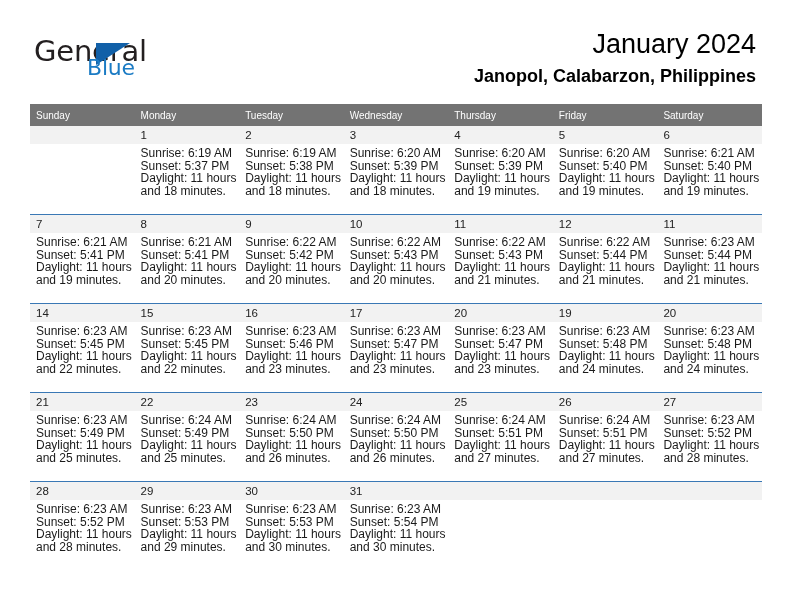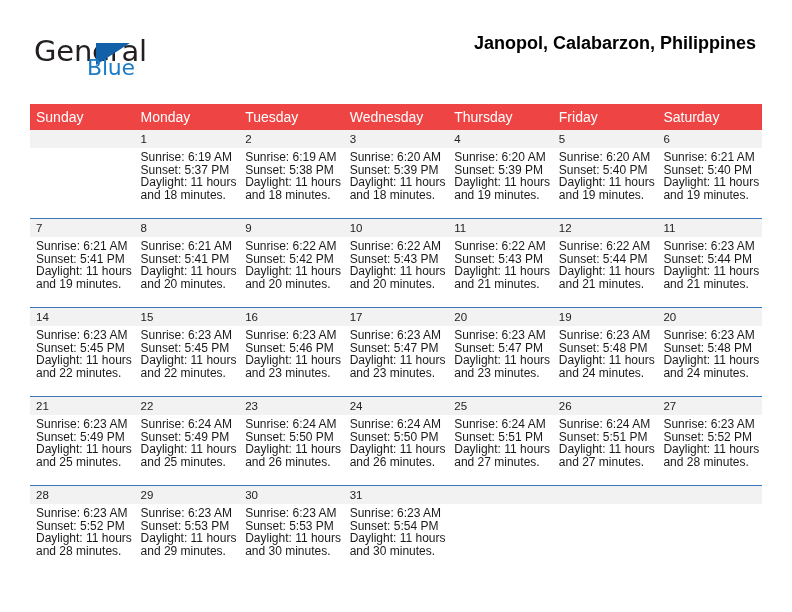--- a/index.html
+++ b/index.html
@@ -89,23 +89,23 @@
   
   .calendar {
     position: absolute;
     left: 30px;
     top: 104px;
     width: 732px;
     border-collapse: collapse;
     table-layout: fixed;
   }
   .calendar th {
-    background: #ef4444;
+    background: #737373;
     color: #ffffff;
-    font-size: 14px;
+    font-size: 10px;
     font-weight: normal;
     text-align: left;
     padding: 5px 0 5px 6px;
     height: 12px;
     border: none;
   }
   .calendar td {
     vertical-align: top;
     padding: 0;
     border: none;
@@ -156,20 +156,21 @@
 
   <div class="header">
 
     <div class="logo">
       <span class="logo-general">General</span>
       <span class="logo-tri"></span>
       <span class="logo-blue">Blue</span>
     </div>
 
     <div class="title-block">
+      <div class="cal-title">January 2024</div>
       <div class="cal-subtitle">Janopol, Calabarzon, Philippines</div>
     </div>
 
   </div>
 
   <table class="calendar">
     <thead>
       <tr>
         <th>Sunday</th>
         <th>Monday</th>

